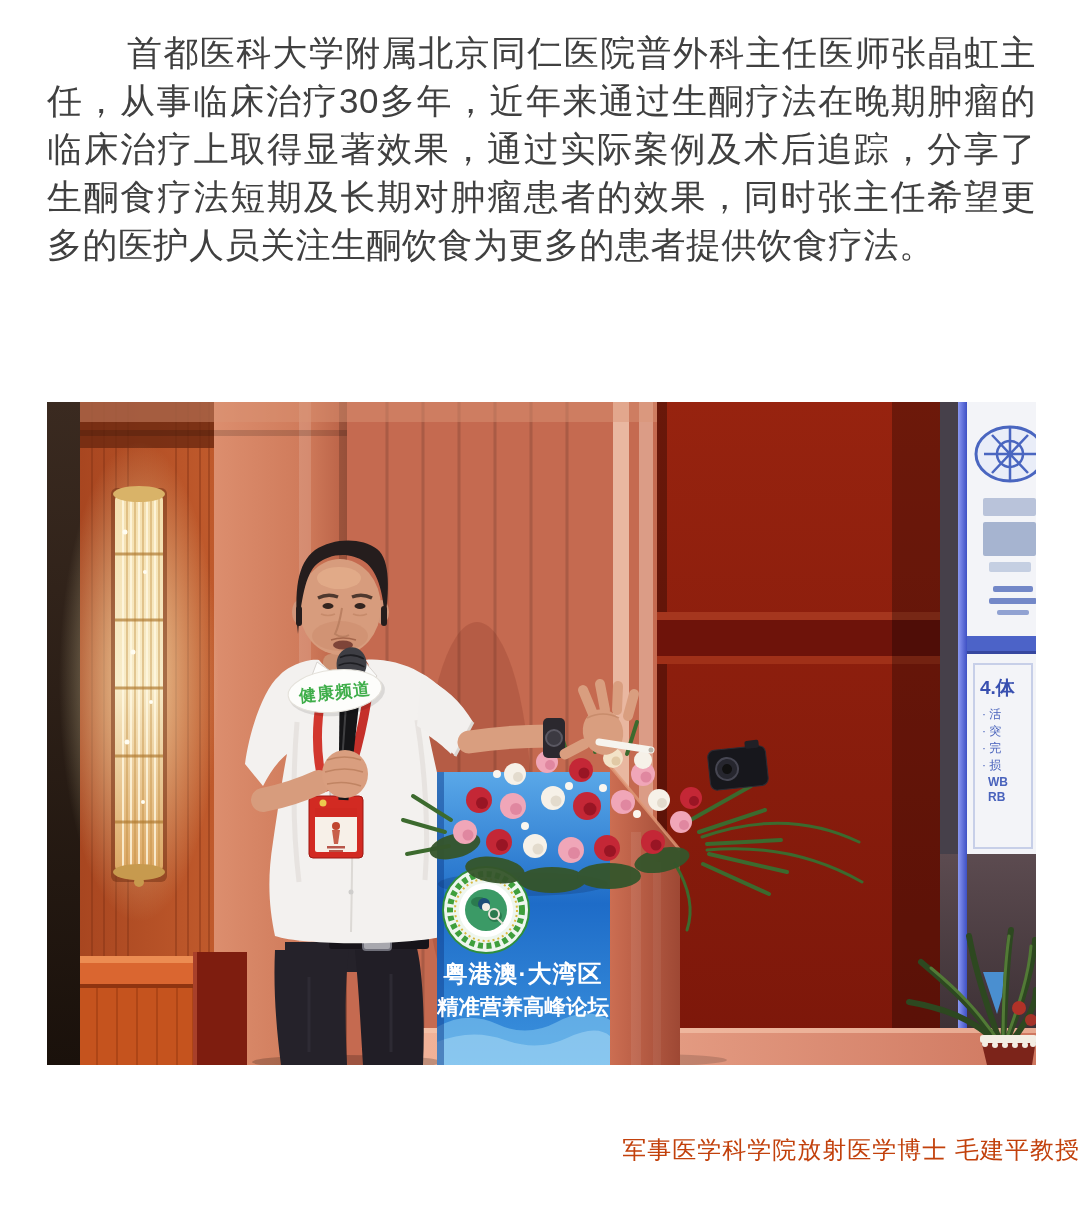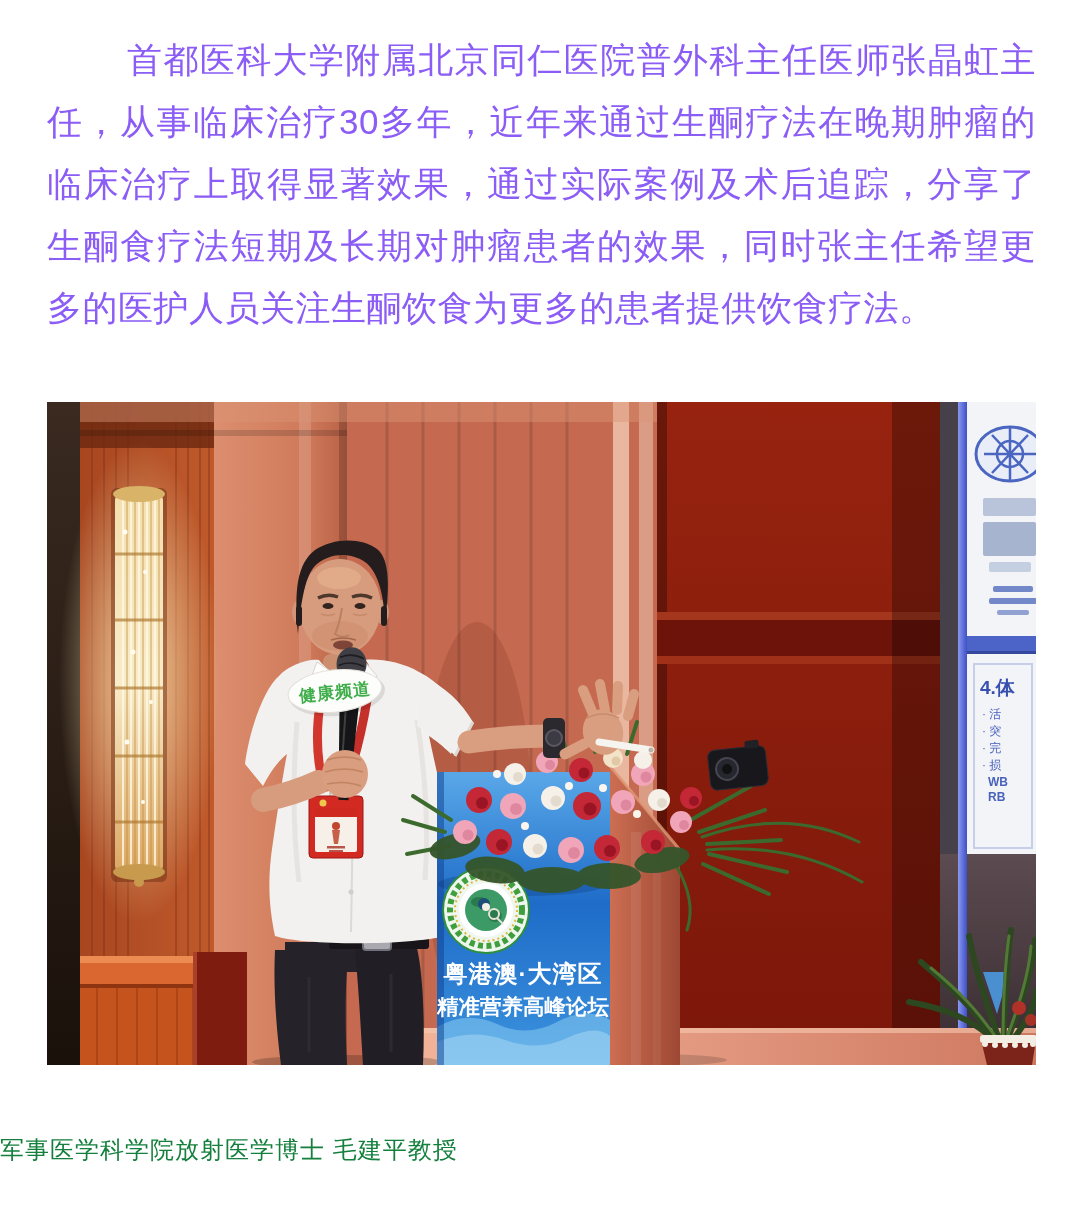--- a/index.html
+++ b/index.html
@@ -2,29 +2,29 @@
 <html><head>
 <meta charset="utf-8">
 <style>
   html,body{margin:0;padding:0;}
   body{
     width:1080px;height:1212px;position:relative;background:#ffffff;
     font-family:"Liberation Sans","DejaVu Sans",sans-serif;overflow:hidden;
   }
   .paragraph{
     position:absolute;left:47px;top:29px;width:989px;
-    font-size:35px;line-height:62px;color:#8b5cf6;
+    font-size:35px;line-height:48px;color:#404040;
     text-align:justify;text-indent:80px;letter-spacing:.5px;
   }
   .photo-frame{
     position:absolute;left:47px;top:402px;width:989px;height:663px;overflow:hidden;
   }
   .caption{
-    position:absolute;left:0;top:1133px;width:1080px;text-align:left;
-    font-size:24px;line-height:34px;color:#15803d;letter-spacing:1px;
+    position:absolute;left:0;top:1133px;width:1080px;text-align:right;
+    font-size:24px;line-height:34px;color:#c2410c;letter-spacing:1px;
   }
   svg text{font-family:"Liberation Sans","DejaVu Sans",sans-serif;}
 </style>
 </head>
 <body>
 
 <div class="paragraph">首都医科大学附属北京同仁医院普外科主任医师张晶虹主任，从事临床治疗30多年，近年来通过生酮疗法在晚期肿瘤的临床治疗上取得显著效果，通过实际案例及术后追踪，分享了生酮食疗法短期及长期对肿瘤患者的效果，同时张主任希望更多的医护人员关注生酮饮食为更多的患者提供饮食疗法。</div>
 
 <figure class="photo-frame" style="margin:0">
 <svg viewBox="0 0 989 663" width="989" height="663">

